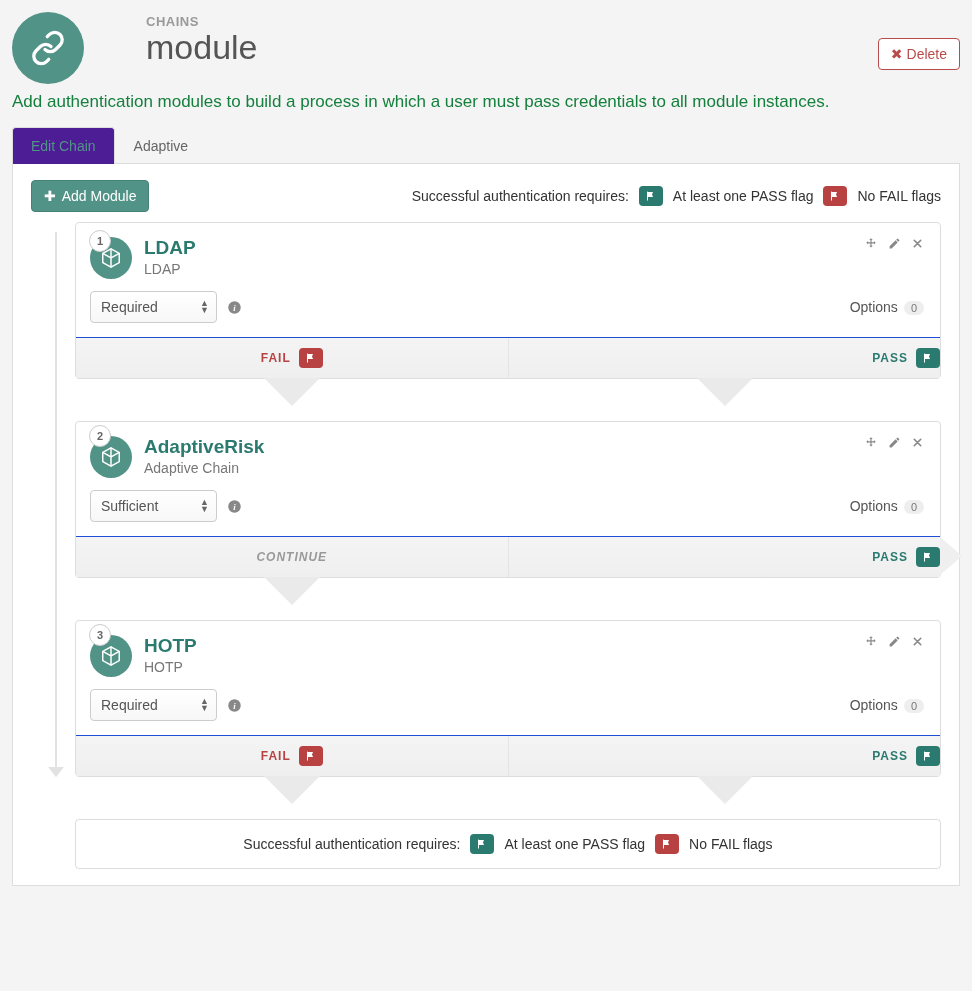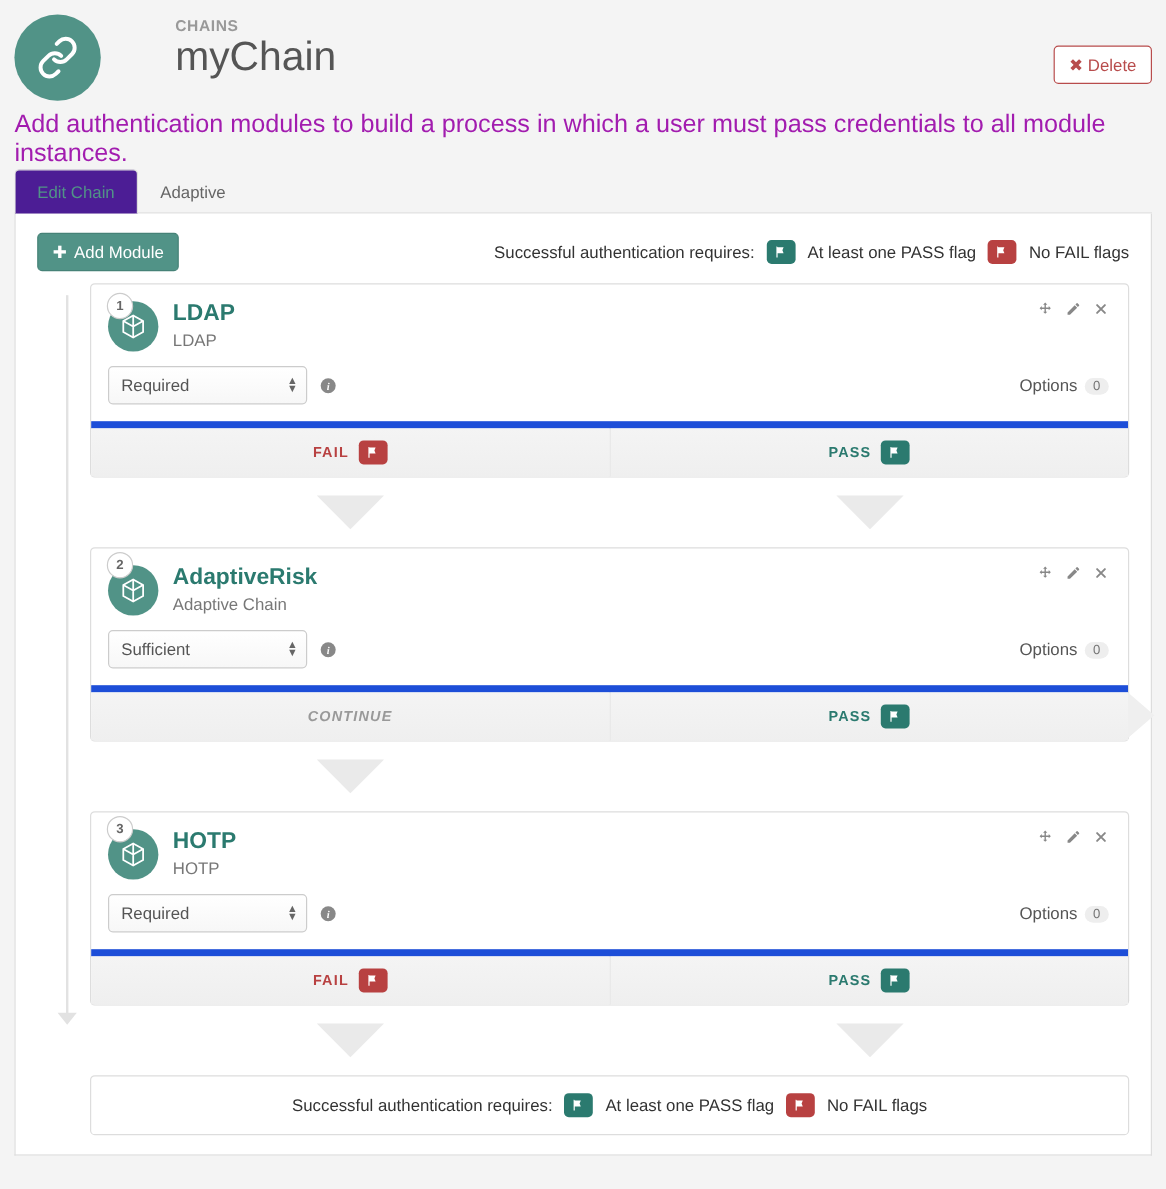--- a/index.html
+++ b/index.html
@@ -4,56 +4,56 @@
 <style>
 * { box-sizing: border-box; margin: 0; padding: 0; }
 body { font-family: -apple-system, "Helvetica Neue", Arial, sans-serif; background: #f4f4f4; color: #333; font-size: 14px; }
 .container { padding: 12px; }
 .header { display: flex; align-items: flex-start; margin-bottom: 8px; gap: 48px; }
 .header-icon { width: 72px; height: 72px; border-radius: 50%; background: #519387; display: flex; align-items: center; justify-content: center; flex-shrink: 0; margin-right: 14px; }
 .header-text { flex: 1; padding-top: 2px; }
 .breadcrumb { color: #999; font-size: 13px; font-weight: 600; letter-spacing: 0.5px; }
 .page-title { font-size: 34px; font-weight: 400; color: #555; line-height: 1.1; }
 .delete-btn { background: #fff; border: 1px solid #b84c4c; color: #b84c4c; padding: 7px 12px; border-radius: 4px; font-size: 14px; cursor: pointer; display: flex; align-items: center; gap: 4px; margin-top: 26px; }
-.description { color: #a21caf; font-size: 21px; margin-bottom: 0; }
+.description { color: #15803d; font-size: 17px; margin-bottom: 14px; }
 .tabs { display: flex; border-bottom: 1px solid #ddd; }
 .tab { padding: 10px 18px; background: transparent; border: 1px solid transparent; border-bottom: none; color: #666; cursor: pointer; font-size: 14px; border-radius: 4px 4px 0 0; position: relative; bottom: -1px; }
 .tab.active { background: #4c1d95; border-color: #ddd; color: #519387; font-weight: 500; }
 .panel { background: #fff; border: 1px solid #ddd; border-top: none; padding: 16px 18px; }
 .panel-top { display: flex; align-items: center; }
 .add-btn { background: #519387; color: #fff; border: 1px solid #468277; padding: 7px 12px; border-radius: 4px; font-size: 14px; font-weight: 500; cursor: pointer; display: flex; align-items: center; gap: 6px; }
 .req-text { margin-left: auto; color: #333; font-size: 14px; display: flex; align-items: center; gap: 10px; }
 .flag-badge { display: inline-flex; align-items: center; justify-content: center; width: 24px; height: 20px; border-radius: 4px; }
 .flag-green { background: #2b7a6f; }
 .flag-red { background: #b84141; }
 .chain-area { position: relative; padding: 10px 0 0 44px; }
 .timeline { position: absolute; left: 24px; top: 20px; bottom: 100px; width: 2px; background: #e2e2e2; }
 .timeline-arrow { position: absolute; left: 17px; bottom: 92px; width: 0; height: 0; border-left: 8px solid transparent; border-right: 8px solid transparent; border-top: 10px solid #e2e2e2; }
 .step-num { position: absolute; left: 14px; width: 22px; height: 22px; border-radius: 50%; background: #fff; border: 1px solid #ccc; display: flex; align-items: center; justify-content: center; font-size: 11px; font-weight: 600; color: #666; z-index: 2; }
-.module-card { border: 1px solid #ddd; border-radius: 4px; background: #fff; margin-bottom: 16px; }
+.module-card { border: 1px solid #ddd; border-radius: 4px; background: #fff; margin-bottom: 0; }
 .module-head { display: flex; padding: 14px 16px 12px 14px; }
 .mod-icon { width: 42px; height: 42px; border-radius: 50%; background: #519387; display: flex; align-items: center; justify-content: center; margin-right: 12px; flex-shrink: 0; }
 .mod-title-block { flex: 1; }
 .mod-title { color: #2b7a6f; font-size: 19px; font-weight: 600; }
 .mod-sub { color: #777; font-size: 14px; margin-top: 2px; }
 .mod-actions { display: flex; gap: 10px; color: #888; }
 .mod-actions span { cursor: pointer; }
 .module-body { display: flex; align-items: center; padding: 0 16px 14px 14px; }
 .select-wrap { position: relative; }
-.crit-select { appearance: none; -webkit-appearance: none; background: linear-gradient(#fff,#f7f7f7); border: 1px solid #ccc; border-radius: 4px; padding: 7px 28px 7px 10px; font-size: 14px; color: #555; width: 166px; cursor: pointer; }
+.crit-select { appearance: none; -webkit-appearance: none; background: linear-gradient(#fff,#f7f7f7); border: 1px solid #ccc; border-radius: 4px; padding: 7px 28px 7px 10px; font-size: 14px; color: #555; width: 127px; cursor: pointer; }
 .sel-arrow { position: absolute; right: 8px; top: 50%; transform: translateY(-50%); pointer-events: none; color: #666; font-size: 9px; line-height: 7px; }
 .info-icon { margin-left: 10px; color: #888; }
 .options { margin-left: auto; color: #555; font-size: 14px; display: flex; align-items: flex-end; gap: 6px; }
 .count-badge { background: #eee; color: #777; border-radius: 9px; padding: 1px 7px; font-size: 11px; }
-.outcome-row { display: flex; border-top: 6px solid #1d4ed8; position: relative; }
+.outcome-row { display: flex; border-top: 1px solid #1d4ed8; position: relative; }
 .outcome { flex: 1; background: linear-gradient(#f4f4f4,#efefef); text-align: center; padding: 10px 0; font-size: 12px; font-weight: 700; letter-spacing: 1px; display: flex; align-items: center; justify-content: center; gap: 8px; position: relative; }
 .outcome.fail { color: #b84141; }
 .outcome.pass { color: #2b7a6f; }
 .outcome.cont { color: #999; font-style: italic; }
-.outcome + .outcome { border-left: 1px solid #e4e4e4; }
+.outcome + .outcome { border-left: 1px solid #e4e4e4; justify-content: flex-end; }
 .pass-arrow-right { position: absolute; right: -22px; top: 0; width: 0; height: 0; border-top: 19px solid transparent; border-bottom: 19px solid transparent; border-left: 22px solid #efefef; }
 .down-arrows { display: flex; height: 42px; }
 .down-arrows > div { flex: 1; display: flex; justify-content: center; align-items: flex-start; }
 .down-arrow { width: 0; height: 0; border-left: 28px solid transparent; border-right: 28px solid transparent; border-top: 28px solid #eaeaea; margin-top: -1px; }
 .final-card { border: 1px solid #ddd; border-radius: 4px; background: #fff; padding: 14px; text-align: center; color: #333; font-size: 14px; display: flex; align-items: center; justify-content: center; gap: 10px; }
 .module-block { position: relative; }
 svg { display: block; }
 </style>
 </head>
 <body>
@@ -61,21 +61,21 @@
 <div class="container">
   <div class="header">
     <div class="header-icon">
       <svg width="36" height="36" viewBox="0 0 24 24" fill="none" stroke="#fff" stroke-width="2.2" stroke-linecap="round" stroke-linejoin="round">
           <path d="M10 13a5 5 0 0 0 7.07 0l3-3a5 5 0 0 0-7.07-7.07l-1.5 1.5"></path>
           <path d="M14 11a5 5 0 0 0-7.07 0l-3 3a5 5 0 0 0 7.07 7.07l1.5-1.5"></path>
         </svg>
     </div>
     <div class="header-text">
       <div class="breadcrumb">CHAINS</div>
-      <div class="page-title">myChain</div>
+      <div class="page-title">module</div>
     </div>
     <button class="delete-btn">
       <span>✖</span>
       <span>Delete</span>
     </button>
   </div>
 
   <div class="description">Add authentication modules to build a process in which a user must pass credentials to all module instances.</div>
 
   <div class="tabs" id="tabs">

